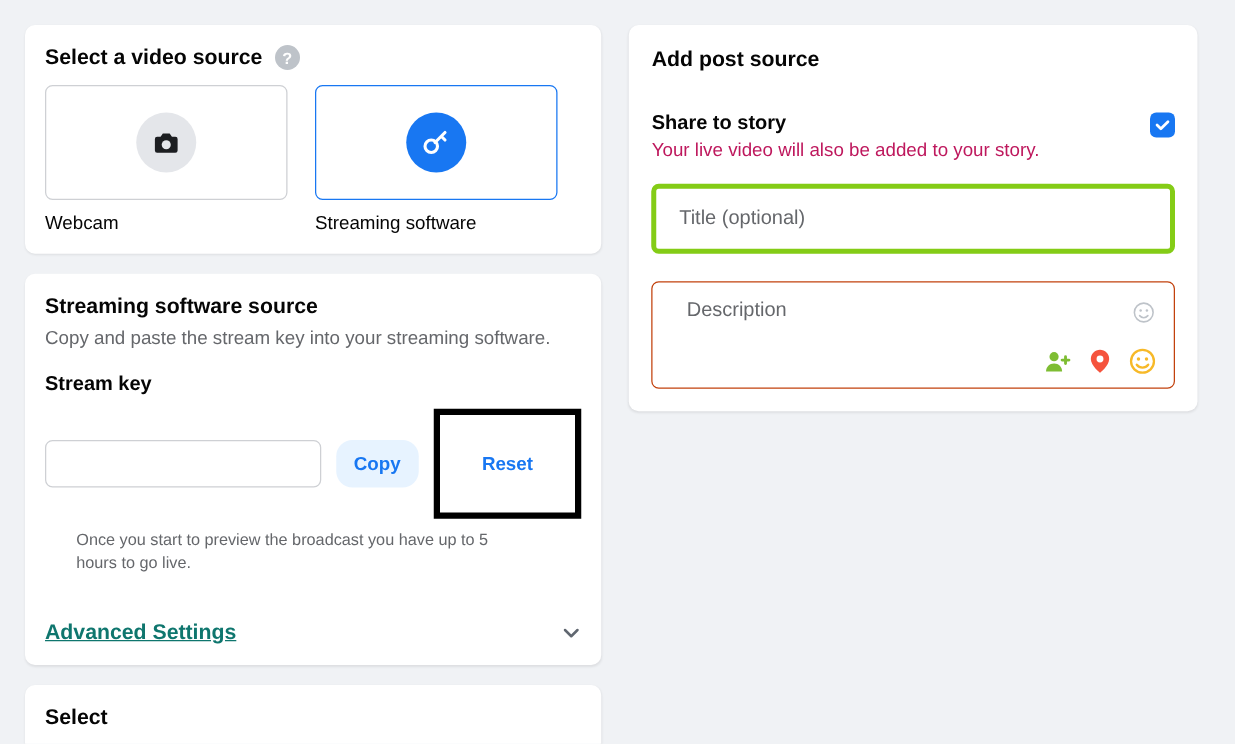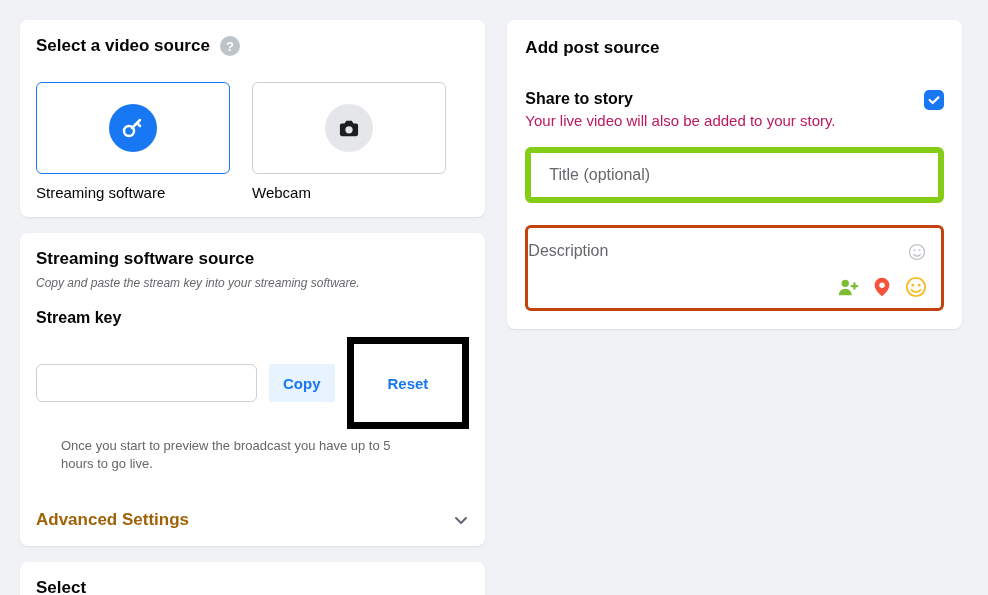--- a/index.html
+++ b/index.html
@@ -20,21 +20,21 @@
     .card {
       background: #fff;
       border-radius: 8px;
       box-shadow: 0 1px 2px rgba(0,0,0,0.08);
       padding: 16px;
     }
     .card-title-row {
       display: flex;
       align-items: center;
       gap: 10px;
-      margin-bottom: 26px;
+      margin-bottom: 12px;
     }
     .card-title {
       font-size: 17px;
       font-weight: 600;
       color: #050505;
     }
     .help-icon {
       width: 20px;
       height: 20px;
       border-radius: 50%;
@@ -86,25 +86,24 @@
       display: flex;
       align-items: center;
       justify-content: center;
     }
     .source-label {
       font-size: 15px;
       color: #050505;
       font-weight: 400;
     }
     .card .sub-desc {
-      font-size: 12px;
+      font-size: 15px;
       color: #65676b;
       margin-bottom: 18px;
       line-height: 1.35;
-      font-style: italic;
     }
     .field-label {
       font-size: 16px;
       font-weight: 600;
       color: #050505;
       margin-bottom: 10px;
     }
     .stream-key-row {
       display: flex;
       gap: 12px;
@@ -115,59 +114,60 @@
       flex: 1;
       height: 38px;
       border: 1px solid #ced0d4;
       border-radius: 6px;
       padding: 0 10px;
       font-size: 15px;
     }
     .btn {
       height: 38px;
       border: none;
-      border-radius: 2px;
+      border-radius: 13px;
       padding: 0 14px;
       font-size: 15px;
       font-weight: 600;
       cursor: pointer;
       display: flex;
       align-items: center;
     }
     .btn-soft {
       background: #e7f3ff;
       color: #1877f2;
     }
     .btn-plain {
       background: transparent;
       color: #1877f2;
     }
     .reset-frame {
-      border: 7px solid #000000;
+      border: 5px solid #000000;
       padding: 20px;
       display: inline-flex;
     }
     .hint {
       font-size: 13px;
       color: #65676b;
       line-height: 1.35;
       max-width: 360px;
       margin-left: 25px;
     }
     .adv-settings {
       display: flex;
       align-items: center;
       justify-content: space-between;
       padding-top: 38px;
       cursor: pointer;
     }
     .adv-settings .label {
       font-size: 17px;
       font-weight: 600;
-      color: #a16207;
+      color: #0f766e;
+      text-decoration: underline;
     }
     .chevron {
       width: 16px;
       height: 16px;
       display: flex;
       align-items: center;
       justify-content: center;
     }
     .video-preview {
       background: #000;
@@ -209,35 +209,35 @@
       border-radius: 5px;
       background: #1877f2;
       display: flex;
       align-items: center;
       justify-content: center;
       cursor: pointer;
       flex-shrink: 0;
     }
     .title-input {
       width: 100%;
-      border: 6px solid #84cc16;
+      border: 4px solid #84cc16;
       border-radius: 6px;
       height: 56px;
       padding: 0 18px;
       font-size: 16px;
       color: #050505;
       margin-bottom: 22px;
     }
     .title-input::placeholder { color: #65676b; }
     .desc-box {
       width: 100%;
-      border: 3px solid #c2410c;
+      border: 1px solid #c2410c;
       border-radius: 6px;
       min-height: 86px;
-      padding: 14px 0;
+      padding: 14px 27px;
       position: relative;
     }
     .desc-placeholder {
       font-size: 16px;
       color: #65676b;
     }
     .desc-top-icon {
       position: absolute;
       right: 14px;
       top: 14px;
@@ -258,41 +258,41 @@
 
 <div class="layout">
   <div class="left-col">
 
     <div class="card">
       <div class="card-title-row">
         <span class="card-title">Select a video source</span>
         <span class="help-icon">?</span>
       </div>
       <div class="video-sources">
+        <div class="source-option">
+          <div class="source-tile">
+            <div class="icon-circle-gray">
+              <svg width="22" height="20" viewBox="0 0 24 22" fill="none">
+                <path d="M4 6h3l2-3h6l2 3h3a2 2 0 0 1 2 2v10a2 2 0 0 1-2 2H4a2 2 0 0 1-2-2V8a2 2 0 0 1 2-2z" fill="#1c1e21"></path>
+                <circle cx="12" cy="13" r="4" fill="#e4e6ea"></circle>
+              </svg>
+            </div>
+          </div>
+          <span class="source-label">Webcam</span>
+        </div>
         <div class="source-option">
           <div class="source-tile selected">
             <div class="icon-circle-blue">
               <svg width="24" height="24" viewBox="0 0 24 24" fill="none">
                 <circle cx="8" cy="15" r="5" stroke="#fff" stroke-width="2.5" fill="none"></circle>
                 <path d="M11 12 L19 4 M16 7 L19 10" stroke="#fff" stroke-width="2.5" stroke-linecap="round"></path>
               </svg>
             </div>
           </div>
           <span class="source-label">Streaming software</span>
-        </div>
-        <div class="source-option">
-          <div class="source-tile">
-            <div class="icon-circle-gray">
-              <svg width="22" height="20" viewBox="0 0 24 22" fill="none">
-                <path d="M4 6h3l2-3h6l2 3h3a2 2 0 0 1 2 2v10a2 2 0 0 1-2 2H4a2 2 0 0 1-2-2V8a2 2 0 0 1 2-2z" fill="#1c1e21"></path>
-                <circle cx="12" cy="13" r="4" fill="#e4e6ea"></circle>
-              </svg>
-            </div>
-          </div>
-          <span class="source-label">Webcam</span>
         </div>
       </div>
     </div>
 
     <div class="card">
       <div class="card-title" style="margin-bottom:6px;">Streaming software source</div>
       <div class="sub-desc">Copy and paste the stream key into your streaming software.</div>
       <div class="field-label">Stream key</div>
       <div class="stream-key-row">
         <input class="stream-key-input" type="text" value="" style="">

